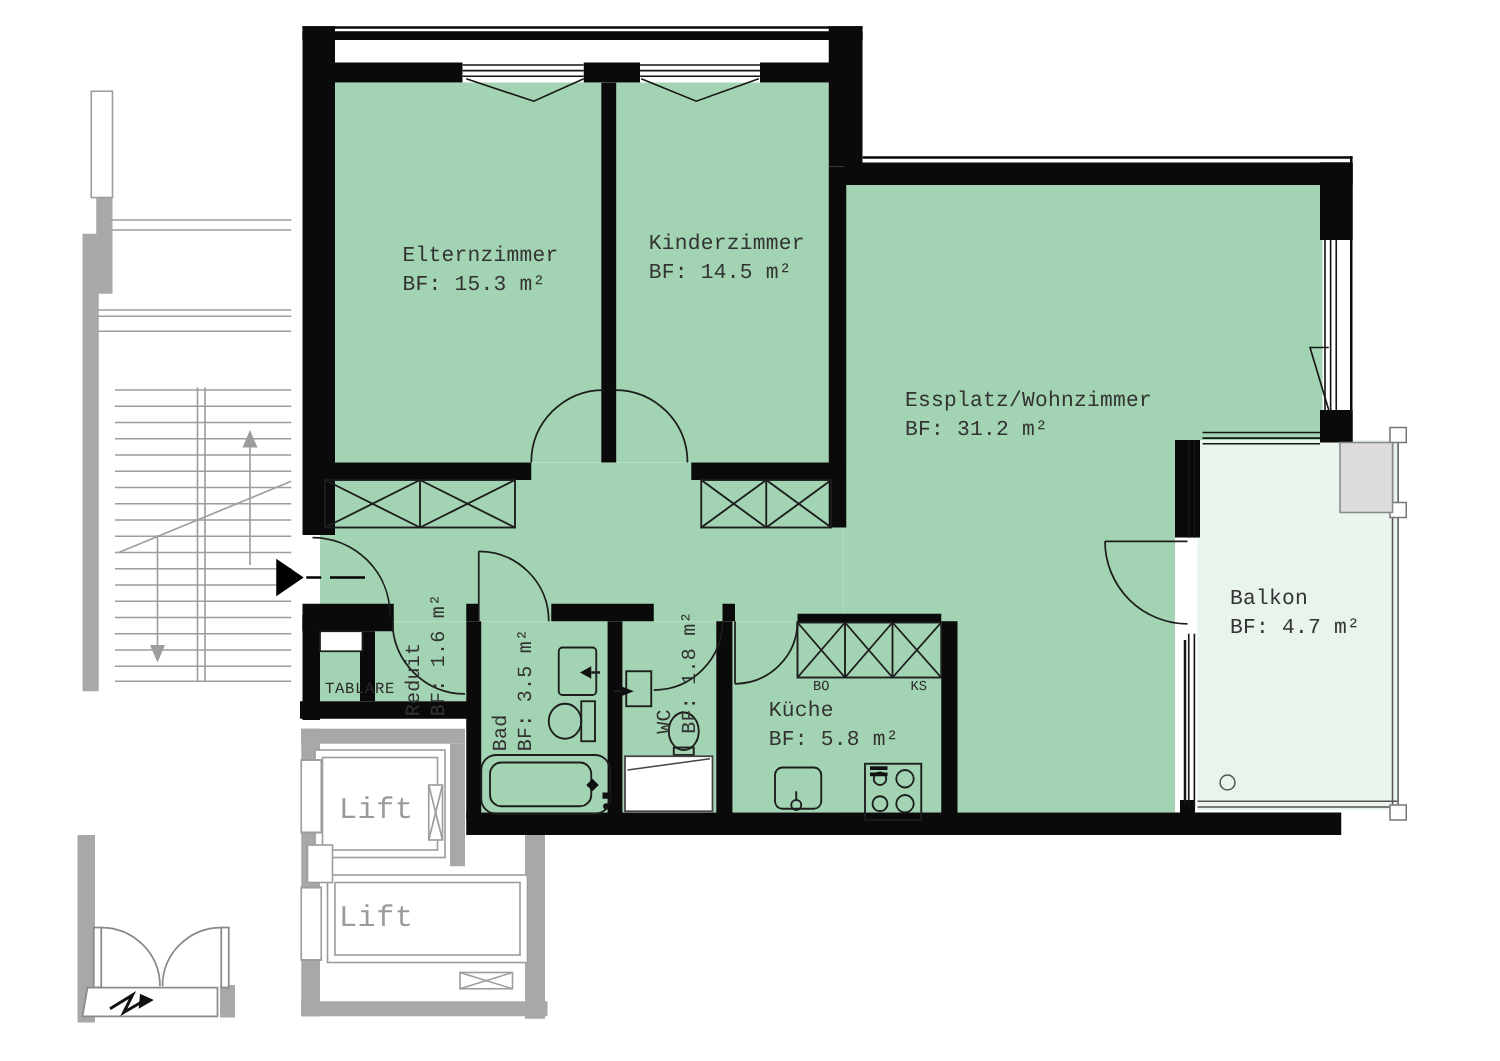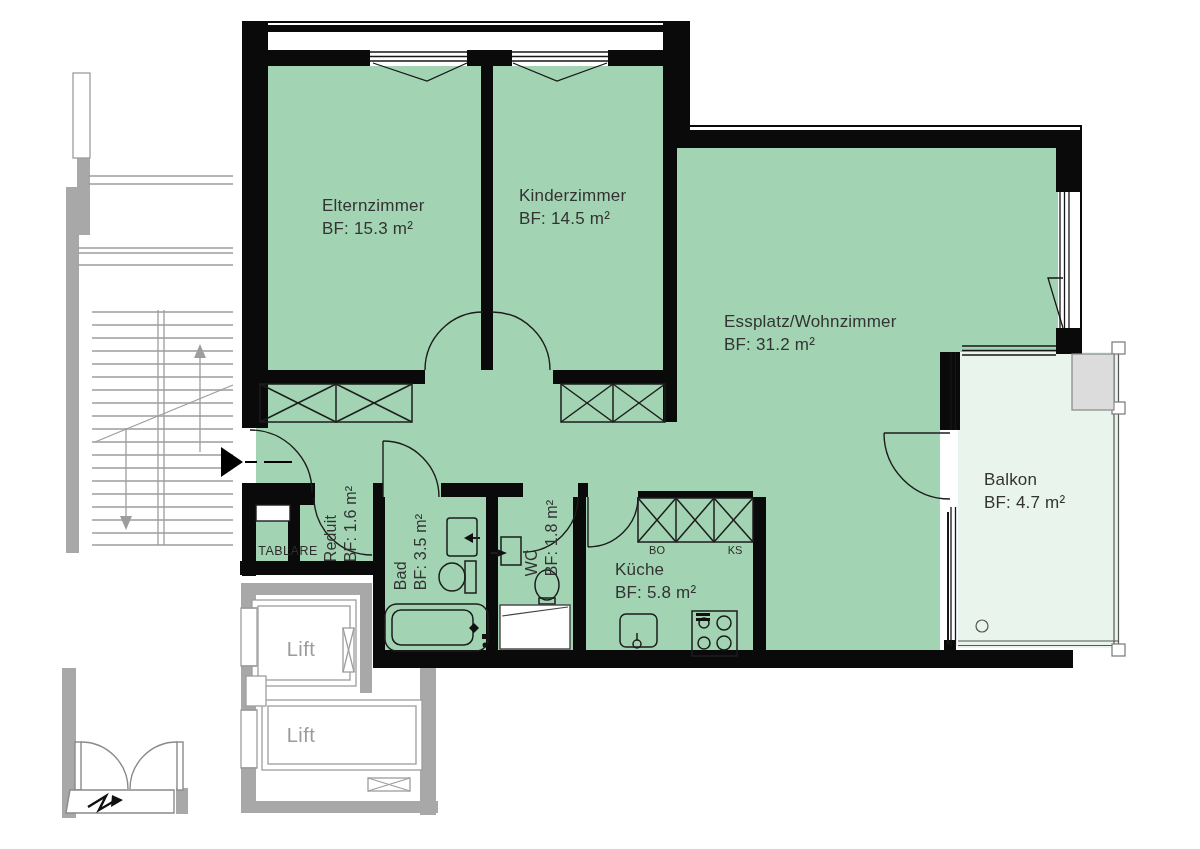--- a/index.html
+++ b/index.html
@@ -1,18 +1,18 @@
 <!DOCTYPE html>
 <html style="--room-fill: #a2d4b3; --balcony-fill: #e9f4ec; --wall: #0a0a0a; --outside-gray: #a8a8a8; --label-text: #333333; --lift-text: #9b9b9b;"><head>
 <meta charset="utf-8">
 <style>
   html,body{margin:0;padding:0;background:#fff;}
   #plan{
     position:relative;width:1200px;height:849px;background:#fff;overflow:hidden;
-    font-family:Liberation Sans, sans-serif;color:var(--label-text,#333);border-radius:24px;
+    font-family:Liberation Mono, monospace;color:var(--label-text,#333);border-radius:24px;
   }
   .room{position:absolute;background:var(--room-fill,#a2d4b3);}
   .balcony{position:absolute;background:var(--balcony-fill,#e9f4ec);}
   .w{position:absolute;background:var(--wall,#0a0a0a);}
   .g{position:absolute;background:var(--outside-gray,#a8a8a8);}
   svg.overlay{position:absolute;left:0;top:0;}
   .room-label{
     position:absolute;font-size:17px;line-height:23px;letter-spacing:.2px;
     white-space:nowrap;color:var(--label-text,#333);font-weight:400;
   }
@@ -22,21 +22,21 @@
   }
   .small-label{
     position:absolute;font-size:12.5px;letter-spacing:.5px;white-space:nowrap;
     transform:translate(-50%,-50%);color:#2c2c2c;
   }
   .tiny-label{
     position:absolute;font-size:11px;white-space:nowrap;
     transform:translate(-50%,-50%);color:#2c2c2c;
   }
   .lift-label{
-    position:absolute;font-size:20px;color:var(--lift-text,#9b9b9b);
+    position:absolute;font-size:24px;color:var(--lift-text,#9b9b9b);
     transform:translate(-50%,-50%);white-space:nowrap;letter-spacing:.5px;
   }
 </style>
 </head>
 <body>
 
 <div id="plan">
 
   <div class="room" style="left:268px;top:66px;width:213px;height:304px"></div>
   <div class="room" style="left:493px;top:66px;width:170px;height:304px"></div>

